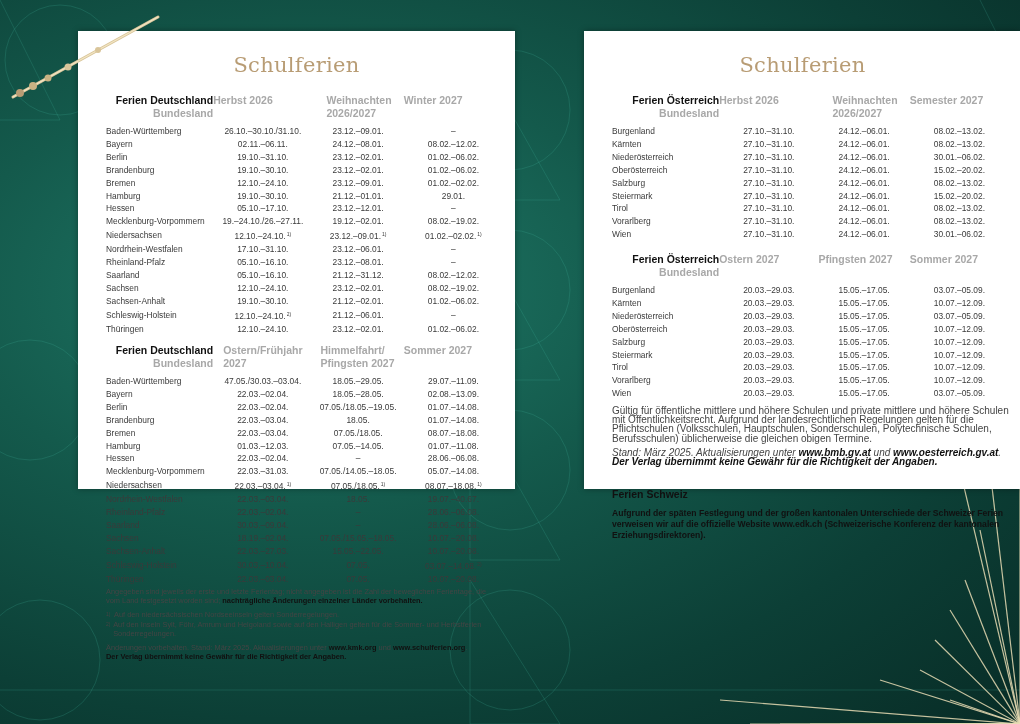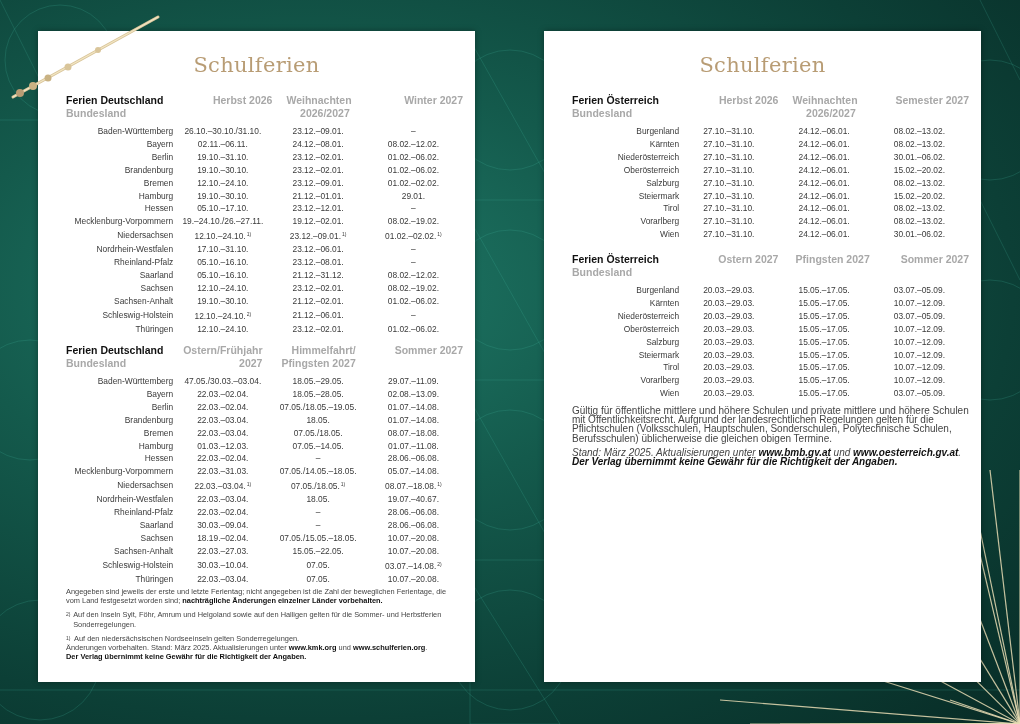--- a/index.html
+++ b/index.html
@@ -3,43 +3,44 @@
   <meta charset="utf-8">
   <style>
     html, body { margin: 0; padding: 0; }
     body {
       width: 1020px; height: 724px; overflow: hidden; position: relative;
       font-family: "Liberation Sans", sans-serif;
       background: radial-gradient(ellipse at 30% 40%, #1f7a68 0%, #145a4c 35%, #0c3f36 70%, #082c26 100%);
     }
     .bg-pattern { position: absolute; inset: 0; pointer-events: none; }
     .page {
-      position: absolute; background: #ffffff; top: 31px; height: 651px;
+      position: absolute; background: #ffffff; top: 31px; height: 458px;
       box-shadow: 0 0 6px rgba(0,0,0,0.35);
+      margin-left: 40px;
     }
     .page.left { left: 38px; width: 437px; }
     .page.right { left: 544px; width: 437px; }
     .title {
       position: absolute; top: 22px; left: 0; right: 0; text-align: center;
       font-family: "DejaVu Serif", serif; font-size: 21px; color: #b89c74;
       letter-spacing: 0.3px;
     }
     .block { position: absolute; left: 28px; right: 12px; }
     table.hol { border-collapse: collapse; width: 100%; table-layout: fixed; }
     table.hol th {
-      font-weight: bold; font-size: 10.5px; color: #a8a8a8; text-align: right;
+      font-weight: bold; font-size: 10.5px; color: #a8a8a8; text-align: left;
       vertical-align: top; padding: 0; line-height: 12.5px;
     }
-    table.hol th.first { text-align: left; color: #111; }
+    table.hol th.first { text-align: right; color: #111; }
     table.hol th.first .sub { display: block; color: #a8a8a8; }
     table.hol td {
       font-size: 8.4px; color: #3a3a3a; padding: 0; height: 12.9px; line-height: 12.9px;
       text-align: center; white-space: nowrap;
     }
-    table.hol td.state { text-align: right; }
+    table.hol td.state { text-align: left; }
     table.hol tr.head-gap td { height: 6px; }
     sup { font-size: 5px; vertical-align: 3px; margin-left: 1px; }
     .notes { font-size: 7.4px; color: #444; line-height: 9.2px; }
     .notes b { color: #111; }
     .notes p { margin: 0 0 5px 0; }
     .fn { display: flex; }
     .fn .mk { width: 8px; font-size: 5px; vertical-align: top; }
     .ch-title { font-size: 10.5px; font-weight: bold; color: #111; margin-bottom: 8px; }
     .ch-text { font-size: 8.6px; font-weight: bold; color: #111; line-height: 11px; }
     .wand { position: absolute; left: 8px; top: 12px; width: 155px; height: 90px; }
@@ -338,27 +339,27 @@
             <td>10.07.–20.08.</td>
           </tr>
         </tbody>
     </table>
   </div>
 
   <div class="block notes" style="top:556px; right:14px;">
     <p>
       <span>Angegeben sind jeweils der erste und letzte Ferientag; nicht angegeben ist die Zahl der beweglichen Ferientage, die vom Land festgesetzt worden sind; </span><b>nachträgliche Änderungen einzelner Länder vorbehalten.</b>
     </p>
+    <div class="fn">
+      <span class="mk">1)</span>
+      <span>Auf den niedersächsischen Nordseeinseln gelten Sonderregelungen.</span>
+    </div>
     <div class="fn" style="margin-bottom:5px;">
       <span class="mk">2)</span>
       <span>Auf den Inseln Sylt, Föhr, Amrum und Helgoland sowie auf den Halligen gelten für die Sommer- und Herbstferien Sonderregelungen.</span>
-    </div>
-    <div class="fn">
-      <span class="mk">1)</span>
-      <span>Auf den niedersächsischen Nordseeinseln gelten Sonderregelungen.</span>
     </div>
     <p style="margin:0;">
       <span>Änderungen vorbehalten. Stand: März 2025. Aktualisierungen unter </span><b>www.kmk.org</b><span> und </span><b>www.schulferien.org</b><span>.</span><br>
       <b>Der Verlag übernimmt keine Gewähr für die Richtigkeit der Angaben.</b>
     </p>
   </div>
 </div>
 
 <svg class="wand" viewBox="0 0 155 90">
   <g stroke-linecap="round">
@@ -538,13 +539,17 @@
   </div>
 
   <div class="block notes" style="top:375px; right:10px; font-size:10px;">
     <p>Gültig für öffentliche mittlere und höhere Schulen und private mittlere und höhere Schulen mit Öffentlichkeitsrecht. Aufgrund der landesrechtlichen Regelungen gelten für die Pflichtschulen (Volksschulen, Hauptschulen, Sonderschulen, Polytechnische Schulen, Berufsschulen) üblicherweise die gleichen obigen Termine.</p>
     <p style="margin:0;font-style:italic;">
       <span>Stand: März 2025. Aktualisierungen unter </span><b>www.bmb.gv.at</b><span> und </span><b>www.oesterreich.gv.at</b><span>.</span><br>
       <b>Der Verlag übernimmt keine Gewähr für die Richtigkeit der Angaben.</b>
     </p>
   </div>
 
+  <div class="block" style="top:457px; right:14px;">
+    <div class="ch-title">Ferien Schweiz</div>
+    <div class="ch-text">Aufgrund der späten Festlegung und der großen kantonalen Unterschiede der Schweizer Ferien verweisen wir auf die offizielle Website www.edk.ch (Schweizerische Konferenz der kantonalen Erziehungsdirektoren).</div>
+  </div>
 </div>
 
 </body></html>

